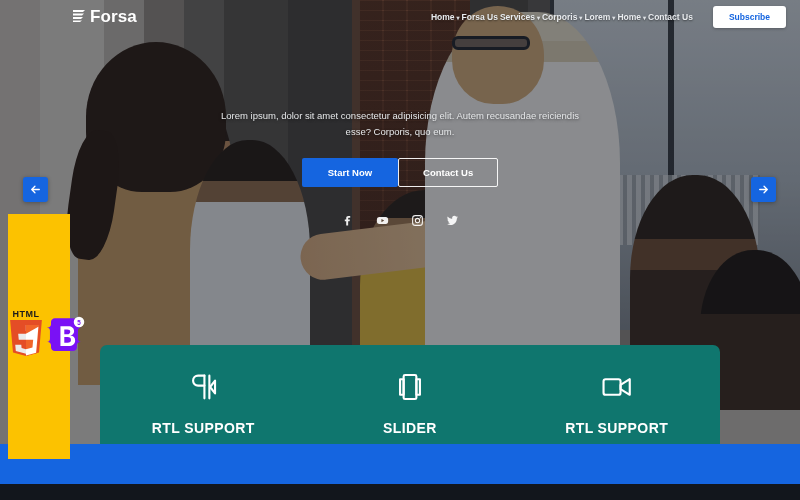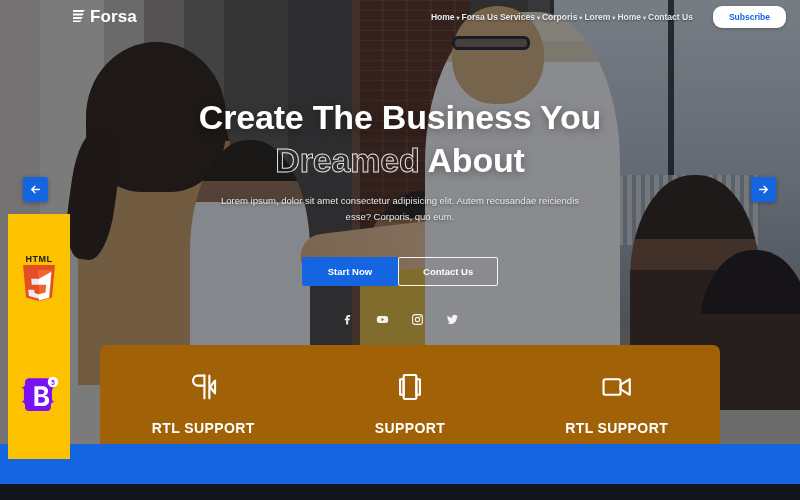--- a/index.html
+++ b/index.html
@@ -96,21 +96,21 @@
 
   .nav { margin-left:auto; display:flex; align-items:center; gap:2px; }
   .nav-item {
     color:#e9ecef; font-size:8.5px; font-weight:600;
     display:flex; align-items:center; gap:2px; white-space:nowrap;
     text-shadow:0 1px 2px rgba(0,0,0,.5);
   }
   .caret { font-size:6px; opacity:.9; }
   .subscribe {
     margin-left:18px; background:#fff; color:#1565e0;
-    font-size:8.5px; font-weight:700; padding:6px 16px; border-radius:9px;
+    font-size:8.5px; font-weight:700; padding:6px 16px; border-radius:3px;
     box-shadow:0 1px 3px rgba(0,0,0,.25);
   }
 
   
   .hero-content {
     position:absolute; left:0; right:0; top:96px; z-index:20;
     display:flex; flex-direction:column; align-items:center; text-align:center;
   }
   .headline {
     color:#fff; font-size:34px; font-weight:700; line-height:1.25;
@@ -118,21 +118,21 @@
   }
   .headline .outline {
     color:transparent;
     -webkit-text-stroke:1px rgba(255,255,255,.85);
     text-shadow:none;
   }
   .subtext {
     margin-top:12px; width:380px; color:#e6e8ea; font-size:9.5px;
     line-height:1.7; text-shadow:0 1px 3px rgba(0,0,0,.5);
   }
-  .cta { margin-top:32px; display:flex; }
+  .cta { margin-top:18px; display:flex; }
   .btn-primary {
     background:#1565e0; color:#fff; font-size:9.5px; font-weight:600;
     padding:9px 26px; border-radius:2px;
   }
   .btn-outline {
     border:1.5px solid rgba(255,255,255,.92); color:#fff;
     font-size:9.5px; font-weight:600; padding:8px 24px; border-radius:2px;
   }
   .socials { margin-top:26px; display:flex; gap:22px; align-items:center; }
   .soc { width:13px; height:13px; opacity:.92; }
@@ -143,30 +143,30 @@
     border-radius:3px; display:flex; align-items:center; justify-content:center;
     z-index:30; box-shadow:0 1px 4px rgba(0,0,0,.3);
   }
   .arrow.prev { left:23px; }
   .arrow.next { right:24px; }
 
   
   .tech-rail {
     position:absolute; left:8px; top:214px; width:62px; height:245px;
     background:#fcc200; z-index:40;
-    display:flex; flex-direction:column; align-items:center;
+    display:flex; align-items:center;
     justify-content:space-around; padding:8px 0;
   }
   .tech-item { display:flex; flex-direction:column; align-items:center; }
   .tech-label { font-size:9px; font-weight:700; color:#1b1b1b; letter-spacing:.5px; margin-bottom:1px; }
 
   
   .feature-bar {
     position:absolute; left:100px; top:345px; width:620px; height:115px;
-    background:#a16207; border-radius:7px 7px 0 0; z-index:35;
+    background:#0f766e; border-radius:7px 7px 0 0; z-index:35;
     display:flex; align-items:center; justify-content:space-around;
   }
   .feature { display:flex; flex-direction:column; align-items:center; gap:12px; width:25%; }
   .feature-label {
     color:#fff; font-size:14px; font-weight:700; letter-spacing:.4px; white-space:nowrap;
   }
   .bottom-band {
     position:absolute; left:0; right:0; bottom:0; height:40px; background:#1565e0; z-index:36;
   }
 </style>
@@ -238,27 +238,20 @@
         <span class="caret">▾</span>
       </div>
       <div class="nav-item">
         <span>Contact Us</span>
       </div>
       <div class="subscribe">Subscribe</div>
     </div>
   </div>
 
   <div class="hero-content">
-    <div class="headline">
-      <div>Create The Business You</div>
-      <div>
-        <span class="outline">Dreamed</span>
-        <span>About</span>
-      </div>
-    </div>
 
     <div class="subtext">Lorem ipsum, dolor sit amet consectetur adipisicing elit. Autem recusandae reiciendis esse? Corporis, quo eum.</div>
 
     <div class="cta">
       <div class="btn-primary">Start Now</div>
       <div class="btn-outline">Contact Us</div>
     </div>
 
     <div class="socials">
       <span class="soc">
@@ -338,21 +331,21 @@
     </div>
 
 
     <div class="feature">
       <span>
         <svg width="34" height="34" viewBox="0 0 24 24" fill="none" stroke="#ffffff" stroke-width="1.5" stroke-linejoin="round">
           <rect x="7.5" y="3.5" width="9" height="17" rx="1"></rect>
           <path d="M5 6.5h2.5v11H5zM16.5 6.5H19v11h-2.5z"></path>
         </svg>
       </span>
-      <span class="feature-label">SUPPORT</span>
+      <span class="feature-label">SLIDER</span>
     </div>
 
     <div class="feature">
       <span>
         <svg width="34" height="34" viewBox="0 0 24 24" fill="none" stroke="#ffffff" stroke-width="1.5" stroke-linejoin="round">
           <rect x="2.5" y="6.5" width="12" height="11" rx="1.5"></rect>
           <path d="M14.5 10.5L21 6.5v11l-6.5-4z"></path>
         </svg>
       </span>
       <span class="feature-label">RTL SUPPORT</span>

